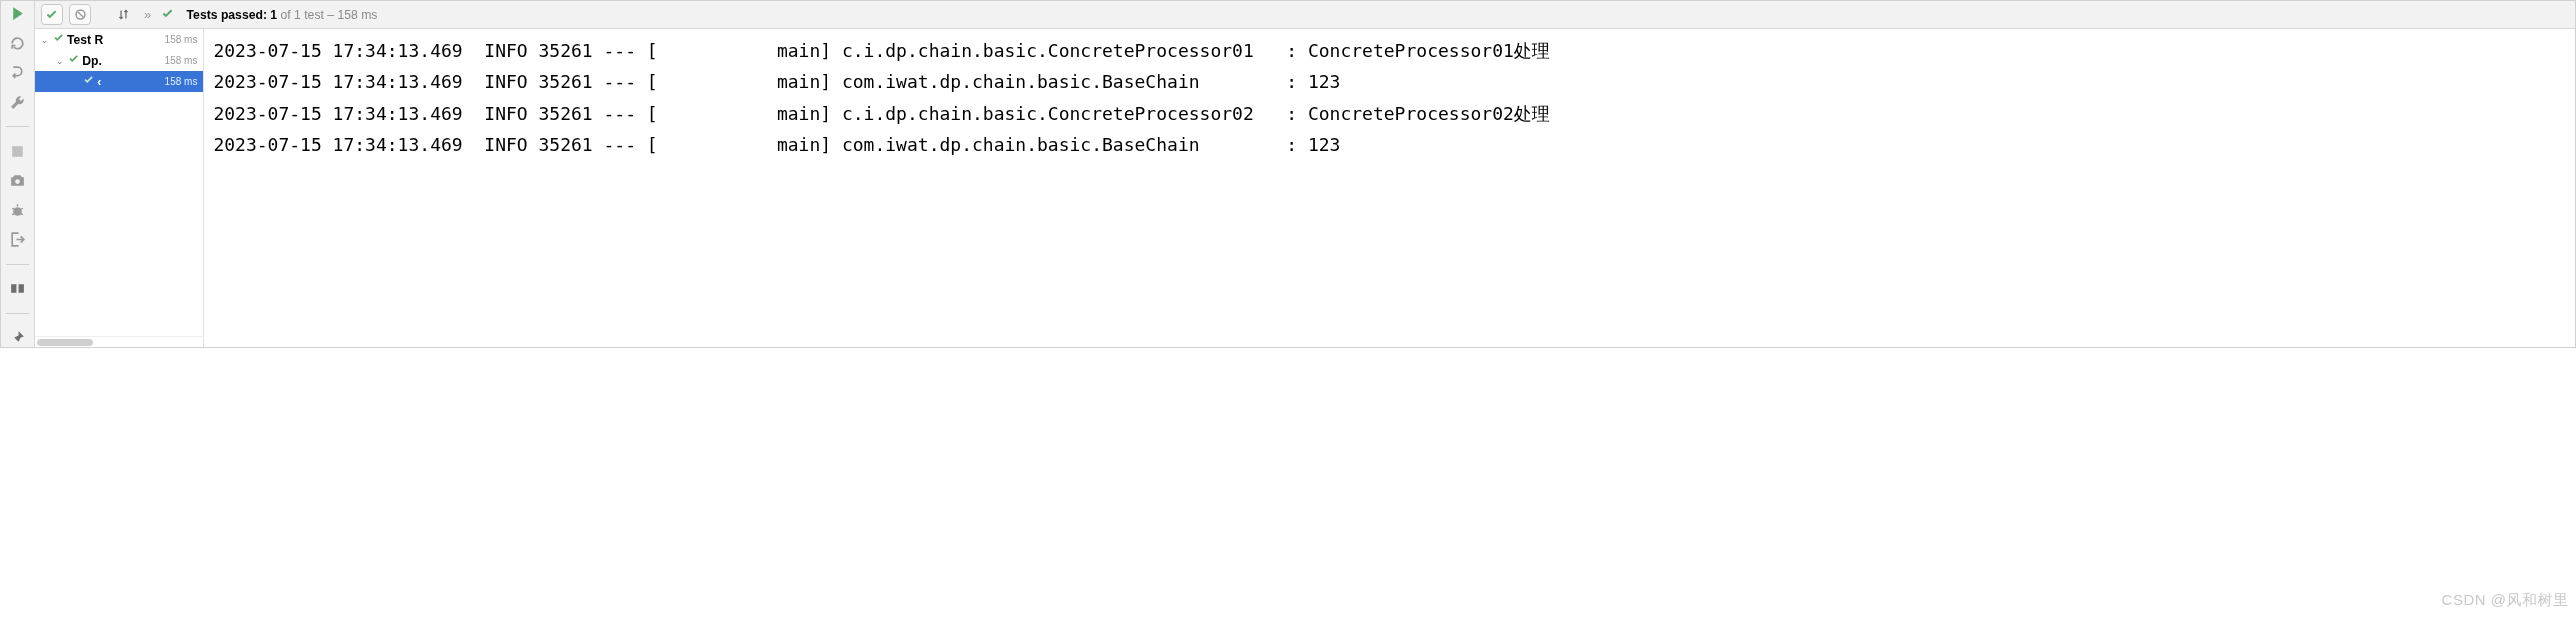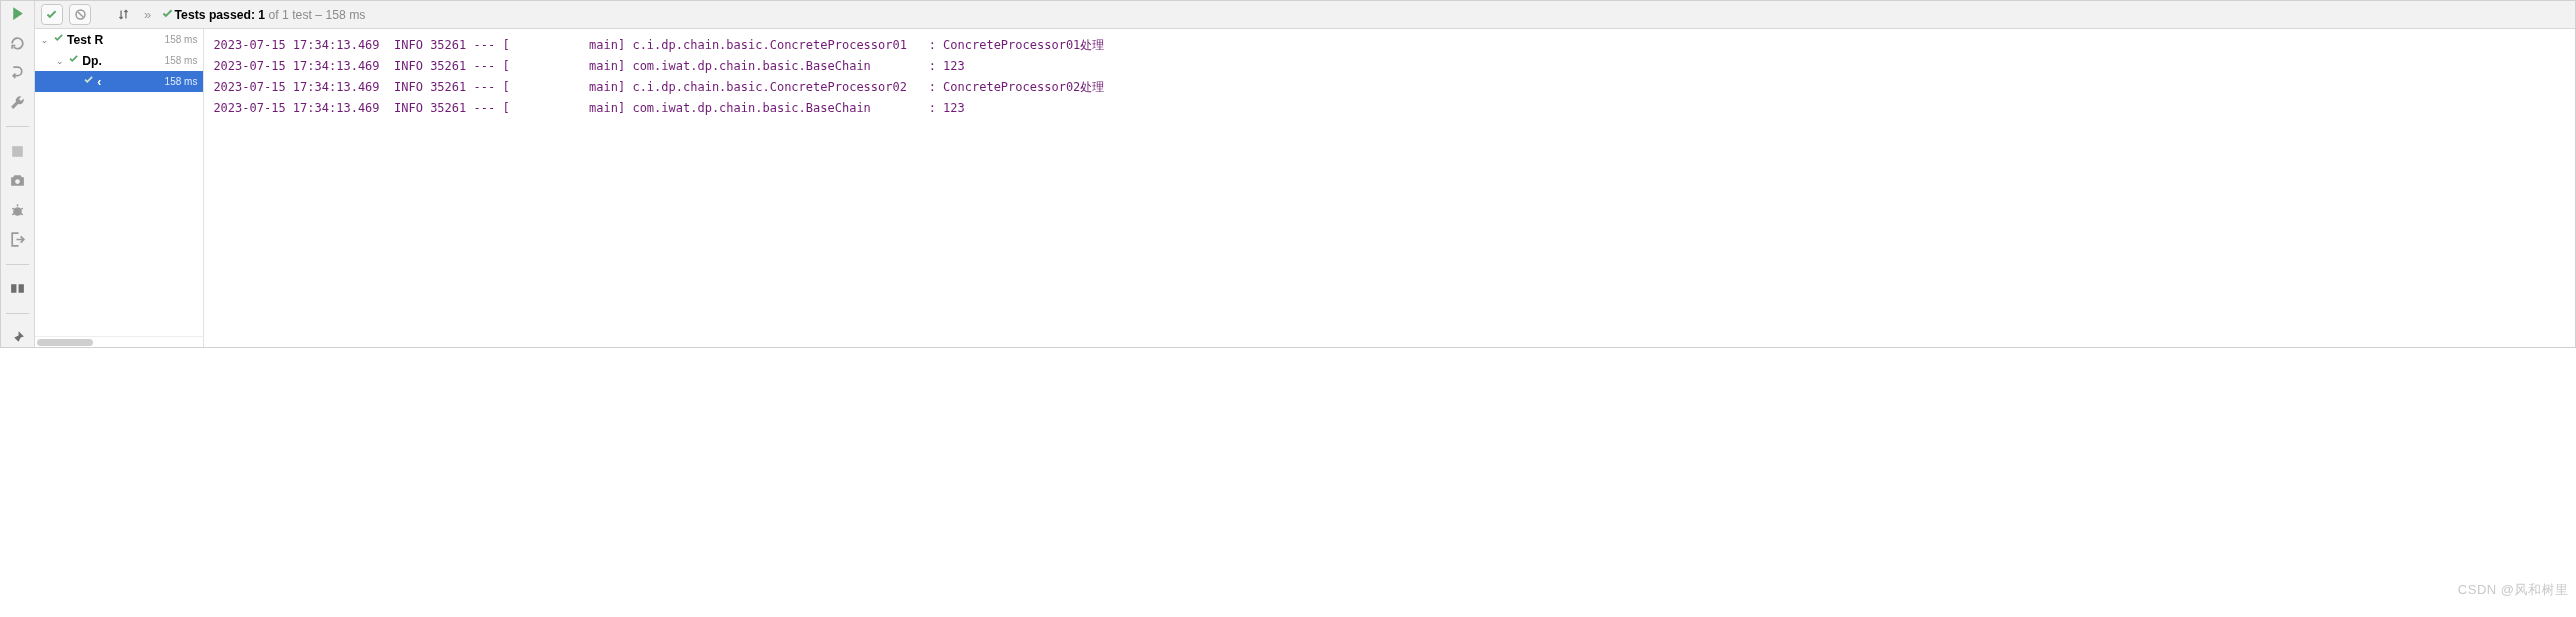--- a/index.html
+++ b/index.html
@@ -63,21 +63,21 @@
       border-radius: 3.8px;
       background: #fafafa;
       display: flex;
       align-items: center;
       justify-content: center;
       cursor: pointer;
     }
     .toolbar .tbtn svg { width: 13px; height: 13px; }
     .toolbar .tspacer { width: 9.4px; }
     .toolbar .chev { color: #9a9a9a; font-size: 13px; padding: 0 3.8px; }
-    .toolbar .status { display: flex; align-items: center; gap: 1px; }
+    .toolbar .status { display: flex; align-items: center; gap: 13px; }
     .toolbar .status .check svg { width: 13px; height: 13px; fill: #59a869; }
     .toolbar .status-text { font-weight: 600; }
     .toolbar .status-sub { color: #8a8a8a; font-weight: 400; }
 
     .body {
       flex: 1;
       display: flex;
       min-height: 0;
     }
 
@@ -134,30 +134,30 @@
       border-radius: 3.8px;
     }
 
     
     .console {
       flex: 1;
       background: #fff;
       overflow: auto;
       padding: 5.6px 9.4px;
       font-family: "SF Mono", Menlo, Consolas, monospace;
-      font-size: 12px;
+      font-size: 18px;
       line-height: 1.75;
       white-space: pre;
-      color: #701a75;
+      color: #000000;
     }
     .watermark {
       position: fixed;
       right: 7.5px;
-      bottom: 18px;
-      font-size: 13px;
+      bottom: 7px;
+      font-size: 15px;
       color: #c9c9c9;
       letter-spacing: 0.5px;
     }
   </style>
 </head>
 <body>
 
 <div class="root">
 
   <div class="gutter">

